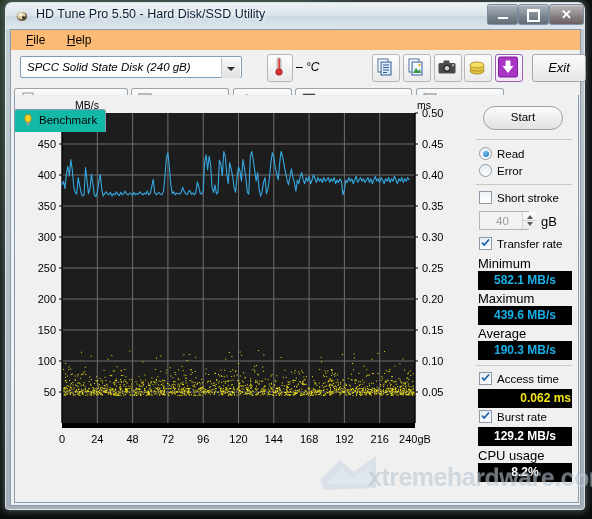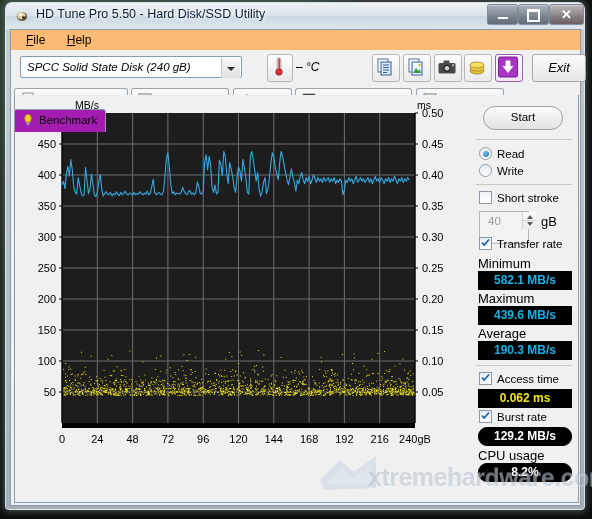--- a/index.html
+++ b/index.html
@@ -127,21 +127,21 @@
   .tab{
     position:relative;display:inline-block;height:21px;
     background:linear-gradient(180deg,#fbfbfb,#e4e4e4);
     border:1px solid #9aa5ae;border-bottom:none;
     border-radius:3px 3px 0 0;
     font-size:11.5px;color:#000;line-height:20px;
     padding:0 8px 0 6px;margin-right:-1px;
     vertical-align:top;box-sizing:border-box;
   }
   .tab.active{
-    background:#a21caf;
+    background:#14b8a6;
     border-color:#8a9bab;
     z-index:5;
     height:23px;
   }
   .tab .tico{display:inline-block;width:14px;height:14px;vertical-align:-3px;margin-right:4px;position:relative;}
 
   
   #panel{
     position:absolute;left:3px;top:65px;width:565px;height:408px;
     background:#f0f0f0;border:1px solid #8a9bab;border-top:none;
@@ -176,40 +176,40 @@
     border:1px solid #8d9aa5;background:linear-gradient(180deg,#eef3f7,#fdfdfd);
     vertical-align:-2px;margin-right:5px;position:relative;
   }
   .chk.on:after{
     content:"";position:absolute;left:1px;top:-1px;
     color:#1a5fa8;font-size:11px;line-height:11px;font-weight:bold;
   }
   .chk.on{background:linear-gradient(180deg,#e6edf4,#fafcfe);}
   .tickmark{position:absolute;left:1px;top:0px;width:9px;height:9px;}
   #spin-box{
-    position:absolute;left:9px;top:248px;width:50px;height:33px;
+    position:absolute;left:9px;top:248px;width:50px;height:19px;
     background:#f2f2f2;border:1px solid #b0b8bf;
-    font-size:11.5px;color:#9b9b9b;line-height:18px;padding-left:8px;
+    font-size:11.5px;color:#9b9b9b;line-height:18px;padding-left:16px;
     box-sizing:border-box;
   }
   #spin-btns{
     position:absolute;left:42px;top:0px;width:14px;height:17px;
     border-left:1px solid #cdd3d8;
     background:linear-gradient(180deg,#fafafa,#ececec);
   }
   #gb-label{position:absolute;left:71px;top:249px;font-size:13px;color:#000;}
   .stat-label{position:absolute;left:8px;font-size:13px;color:#000;}
   .stat-box{
     position:absolute;left:8px;width:92px;height:17px;
     background:#000;border:1px solid #000;
     font-size:12px;font-weight:bold;text-align:center;line-height:17px;
   }
   .val-cyan{color:#19b0e8;}
-  .val-yellow{color:#f2e413;}
-  .val-white{color:#ffffff;border-radius:9px;}
+  .val-yellow{color:#f2e413;text-align:right;}
+  .val-white{color:#ffffff;}
 
   
   #wm{
     position:absolute;left:320px;top:452px;width:268px;height:46px;
     pointer-events:none;
   }
   #wm-text{
     position:absolute;left:48px;top:11px;
     font-size:25px;font-weight:bold;letter-spacing:-0.5px;
     color:rgba(150,170,190,0.40);
@@ -533,21 +533,21 @@
         </div>
 
         <div id="side">
           <div id="start-btn">Start</div>
           <div class="sep" style="top:44px"></div>
 
           <div class="ctl-row" style="top:52px">
             <span class="radio on"></span><span>Read</span>
           </div>
           <div class="ctl-row" style="top:69px">
-            <span class="radio"></span><span>Write</span>
+            <span class="radio"></span><span>Error</span>
           </div>
           <div class="sep" style="top:89px"></div>
 
           <div class="ctl-row" style="top:96px">
             <span class="chk"></span><span>Short stroke</span>
           </div>
           <div id="spin-box" style="top:116px">
             <span>40</span>
             <div id="spin-btns">
               <svg viewBox="0 0 14 17" width="14" height="17">

